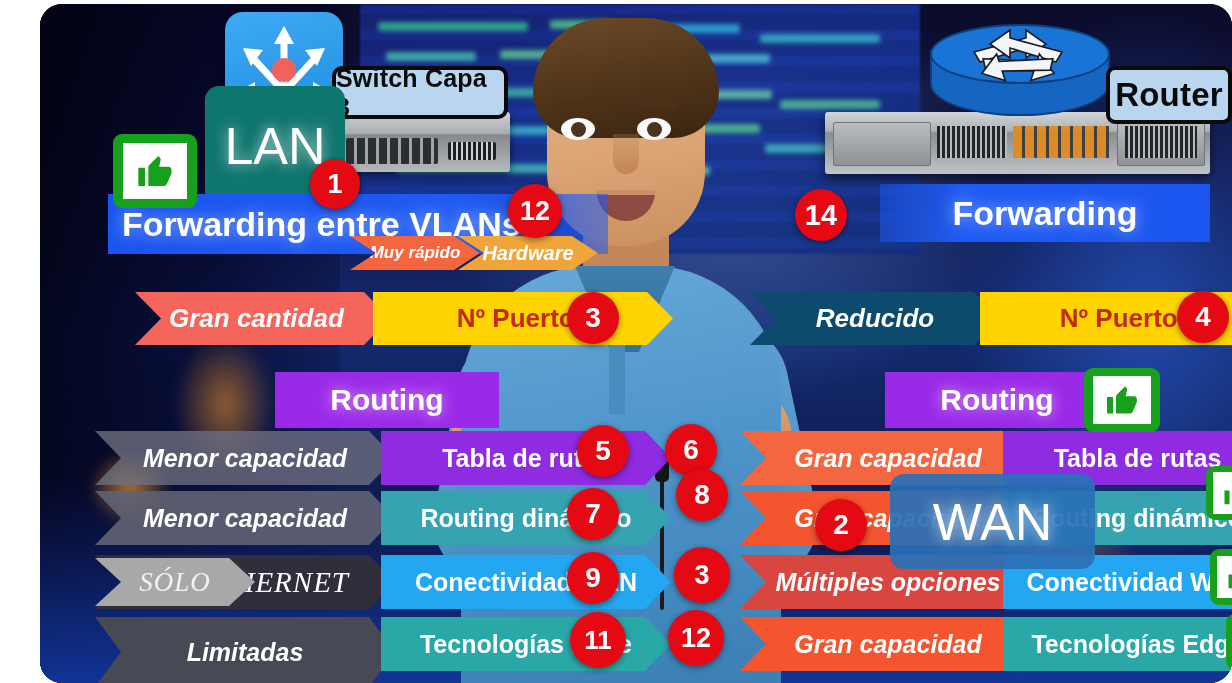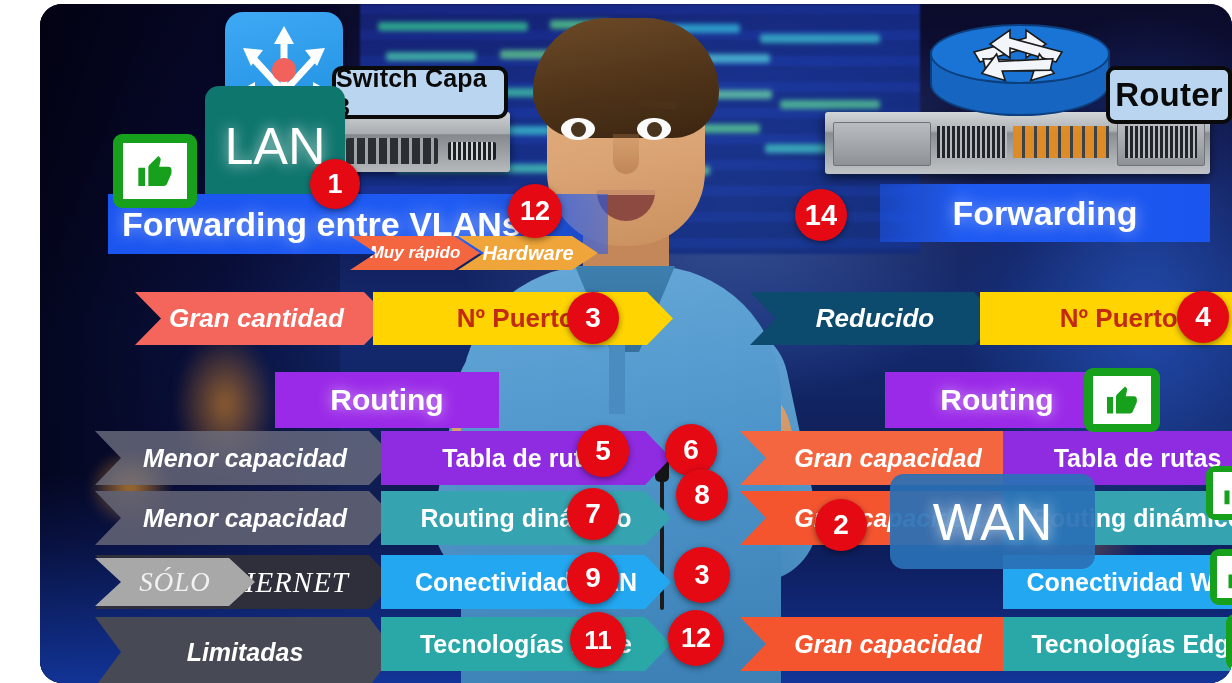--- a/index.html
+++ b/index.html
@@ -321,20 +321,24 @@
     <span style="font-family:'Liberation Serif',serif;font-weight:400;font-size:29px;letter-spacing:1px;">ETHERNET</span>
   </div>
   <div class="chev chev-r" style="left:55px;top:554px;width:160px;height:48px;background:#a8a8a8;
        color:#f2f2f2;font-size:25px;justify-content:center;">
     <span style="font-family:'Liberation Serif',serif;font-weight:400;font-size:27px;letter-spacing:1px;">SÓLO</span>
   </div>
   <div class="chev chev-plain" style="left:341px;top:551px;width:290px;height:54px;background:#22a7f0;
        font-size:25px;justify-content:center;">
     <span>Conectividad WAN</span>
   </div>
+  <div class="chev chev-r" style="left:700px;top:551px;width:296px;height:54px;background:#d9453f;
+       font-size:25px;justify-content:center;">
+    <span>Múltiples opciones</span>
+  </div>
   <div class="chev chev-plain" style="left:963px;top:551px;width:269px;height:54px;background:#22a7f0;
        font-size:25px;justify-content:center;">
     <span>Conectividad WAN</span>
   </div>
 
   <div class="chev chev-r" style="left:55px;top:613px;width:300px;height:70px;background:#474954;
        font-size:25px;justify-content:center;">
     <span>Limitadas</span>
   </div>
   <div class="chev chev-plain" style="left:341px;top:613px;width:290px;height:54px;background:#2aa8a8;

